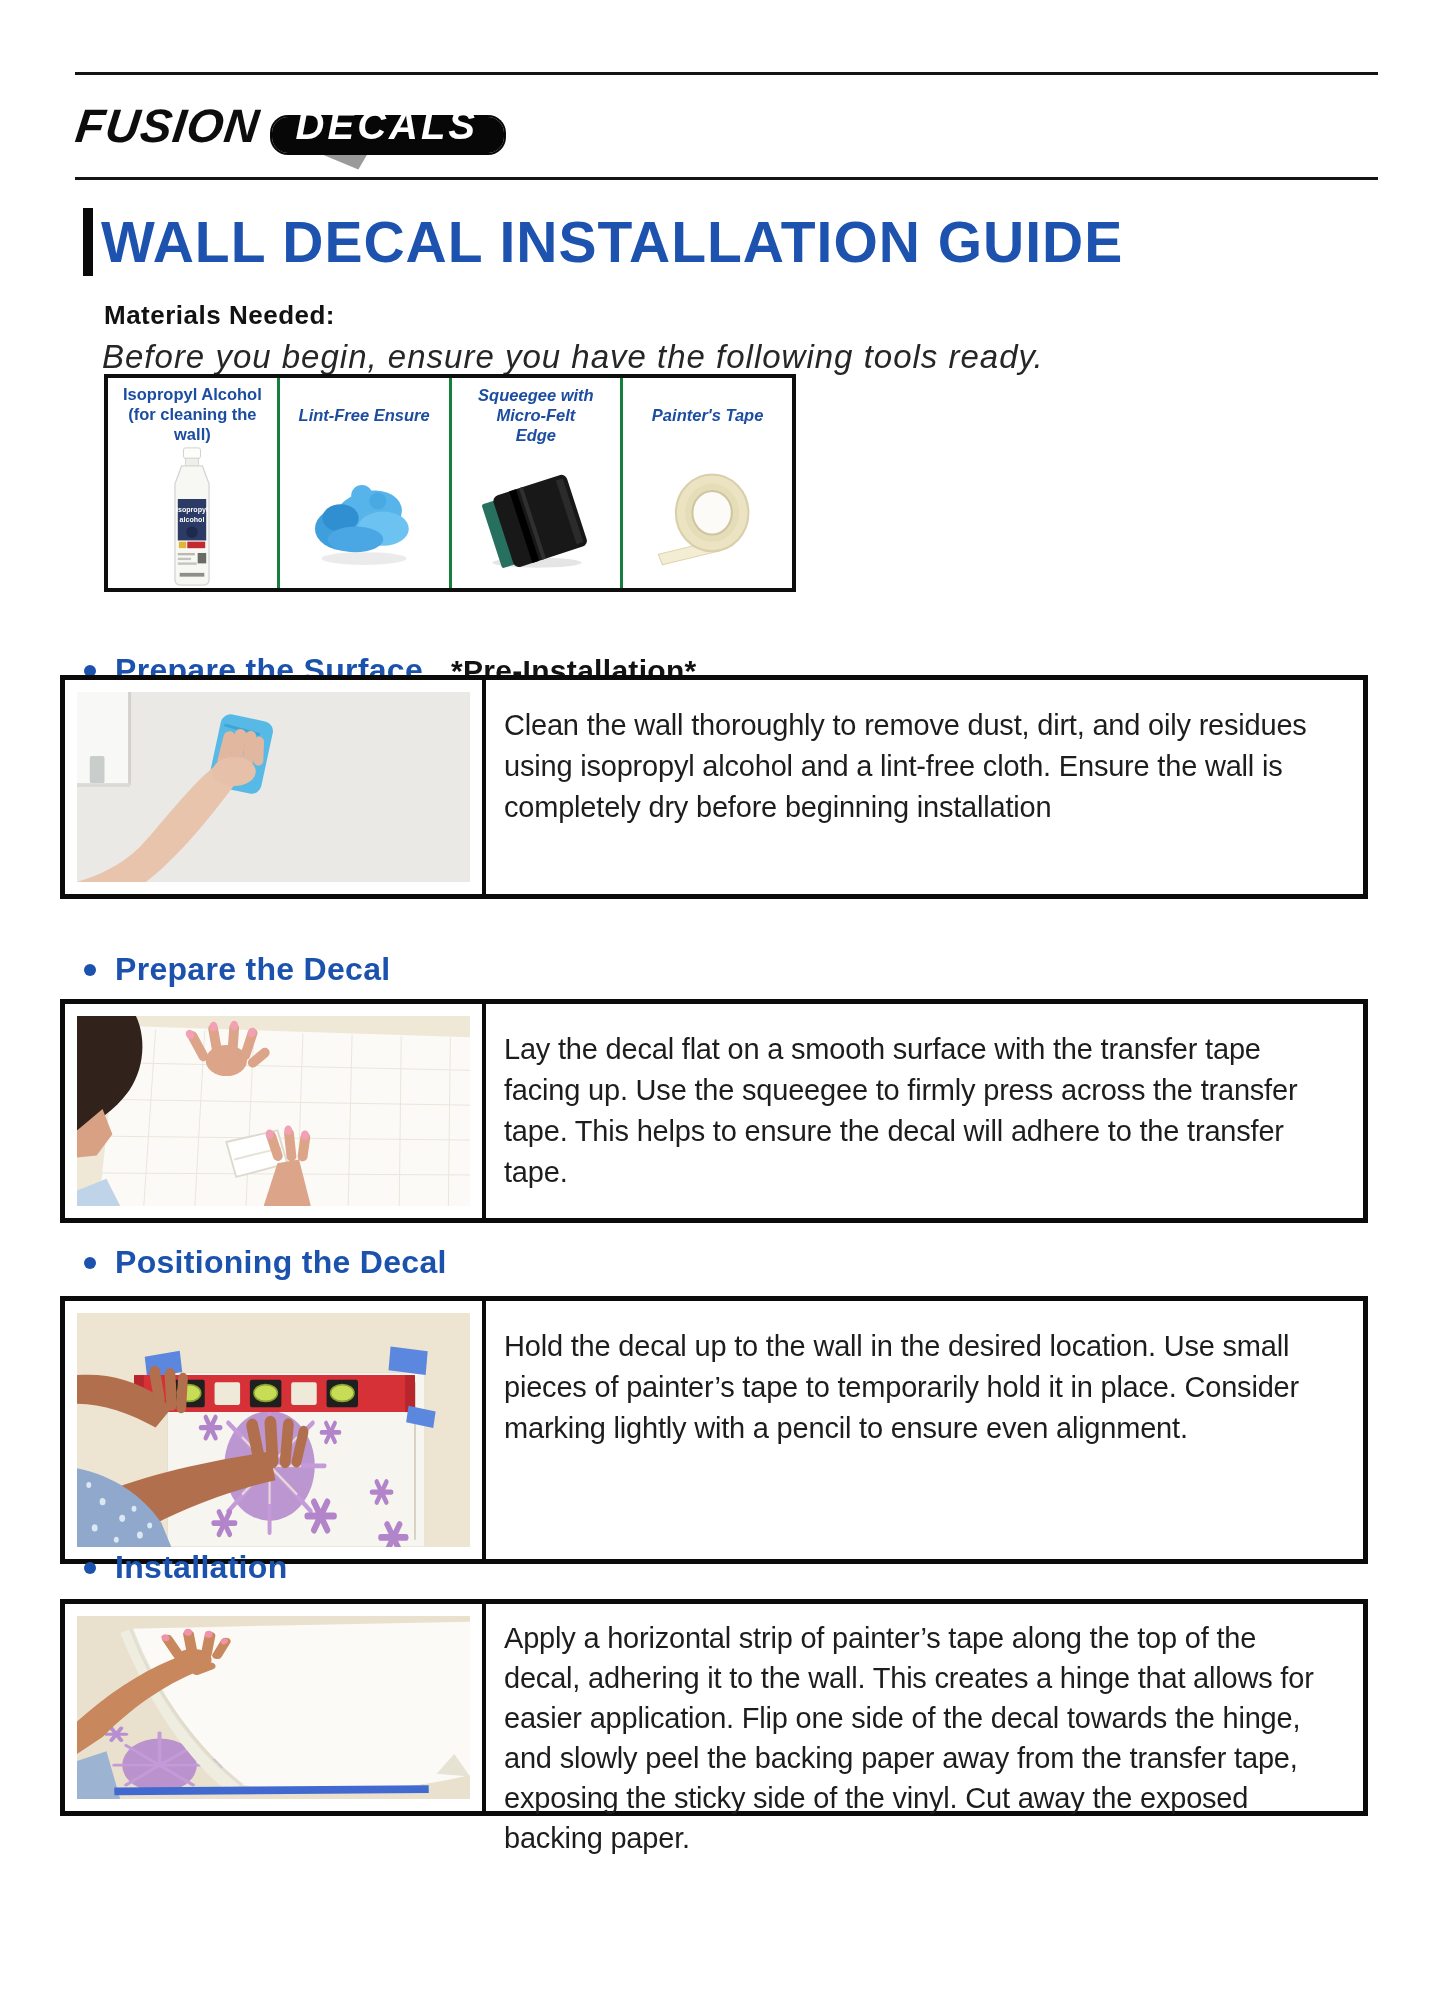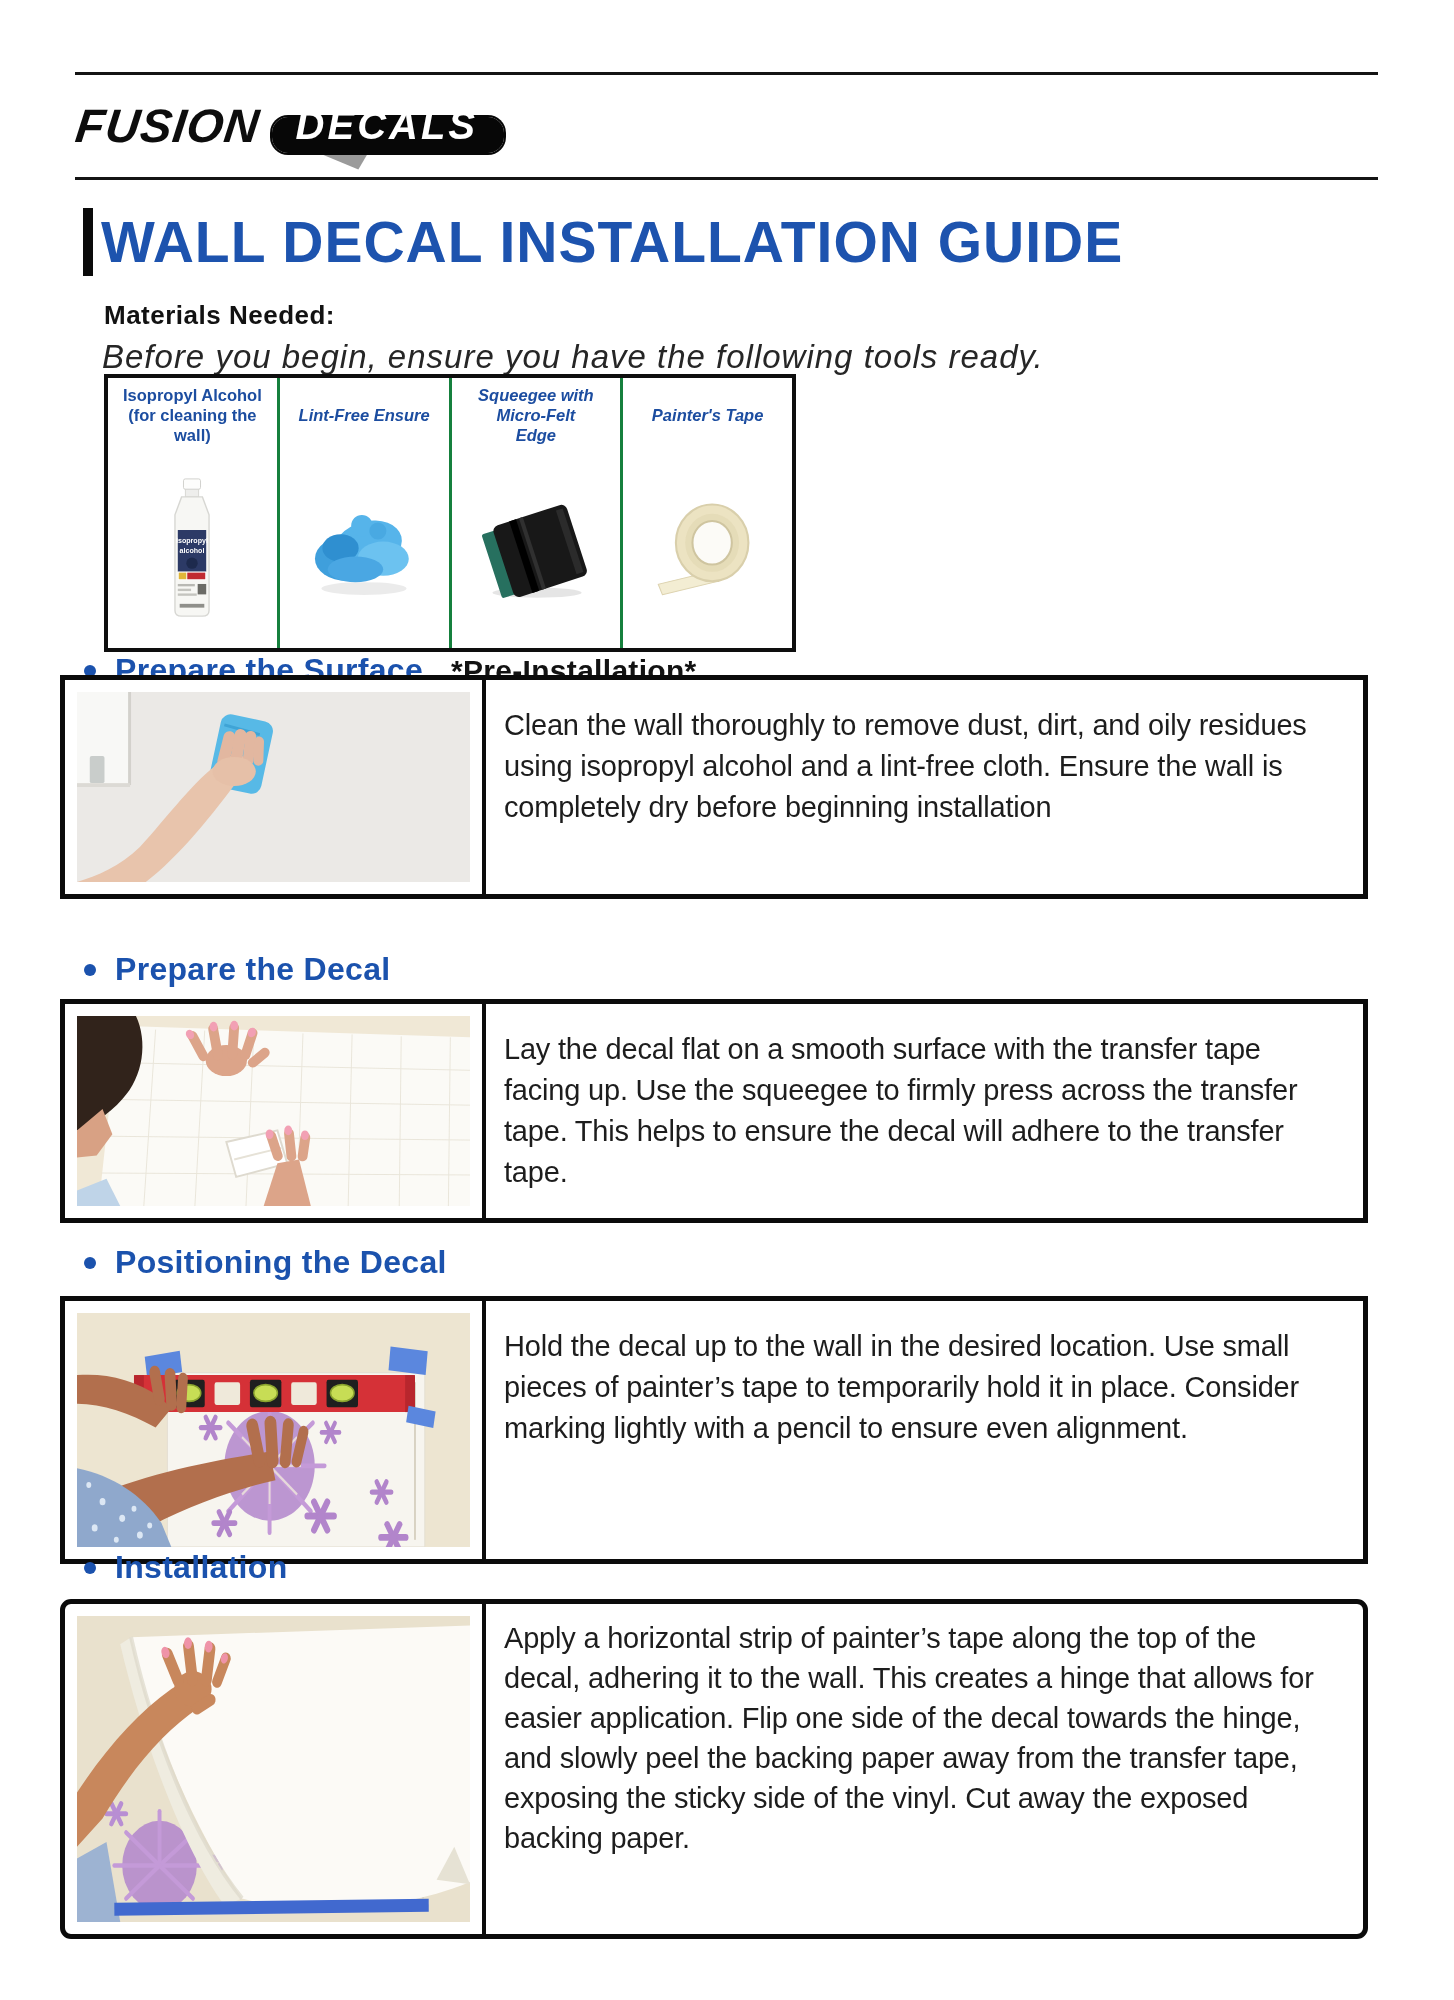--- a/index.html
+++ b/index.html
@@ -21,41 +21,41 @@
         background:#9a9a9a;clip-path:polygon(4% 0,96% 0,70% 100%,0 34%);}
 
   
   .title-row{position:absolute;left:83px;top:208px;display:flex;align-items:flex-end;}
   .title-bar{width:10px;height:68px;background:#0a0a0a;margin-right:8px;flex:none;}
   .doc-title{margin:0;font-size:57px;font-weight:bold;letter-spacing:1px;color:#1d53ae;line-height:68px;white-space:nowrap;}
 
   
   .materials-heading{position:absolute;left:104px;top:300px;font-size:26px;font-weight:bold;color:#121212;letter-spacing:.5px;}
   .materials-intro{position:absolute;left:102px;top:338px;font-size:33px;font-style:italic;color:#262626;letter-spacing:1px;}
-  .materials-table{position:absolute;left:104px;top:374px;width:692px;height:278px;
+  .materials-table{position:absolute;left:104px;top:374px;width:692px;height:218px;
                    border:4px solid #0e0e0e;display:flex;box-sizing:border-box;background:#fff;}
   .mcell{flex:1 1 0;display:flex;flex-direction:column;align-items:center;min-width:0;}
   .mcell + .mcell{border-left:3px solid #15803d;font-style:italic;}
   .mhead{height:66px;display:flex;align-items:center;justify-content:center;text-align:center;
          font-size:16.5px;font-weight:bold;color:#1c4da0;line-height:1.22;padding:4px 8px 0;}
   .mcell:nth-child(1) .mhead{max-width:150px;}
   .mcell:nth-child(3) .mhead{max-width:118px;}
   .micon{flex:1;display:flex;align-items:center;justify-content:center;width:100%;}
 
   
   .step-heading{position:absolute;left:84px;display:flex;align-items:center;}
   .bullet{width:12px;height:12px;border-radius:50%;background:#1b52ad;margin-right:19px;flex:none;}
   .step-label{font-size:32px;font-weight:bold;color:#1b52ad;letter-spacing:.3px;white-space:nowrap;}
   .step-note{font-size:30px;font-weight:bold;color:#121212;margin-left:28px;letter-spacing:.3px;white-space:nowrap;}
   .h-step1{top:652px;} .h-step2{top:951px;} .h-step3{top:1244px;} .h-step4{top:1549px;}
 
   .step-table{position:absolute;left:60px;width:1308px;border:5px solid #0b0b0b;
               box-sizing:border-box;display:flex;background:#fff;}
   .t-step1{top:675px;height:224px;} .t-step2{top:999px;height:224px;}
-  .t-step3{top:1296px;height:268px;} .t-step4{top:1599px;height:340px;border-radius:11px;}
+  .t-step3{top:1296px;height:268px;} .t-step4{top:1599px;height:217px;}
   .photo-cell{width:421px;flex:none;border-right:4px solid #0b0b0b;box-sizing:border-box;padding:12px;display:flex;}
   .photo-cell svg{width:100%;height:100%;display:block;}
   .text-cell{flex:1;padding:25px 24px 0 18px;font-size:29px;line-height:41px;color:#1d1d1d;letter-spacing:-.2px;}
   .t-step4 .text-cell{padding-top:14px;line-height:40px;}
 </style>
 </head>
 <body>
 
 <div class="page">
 

